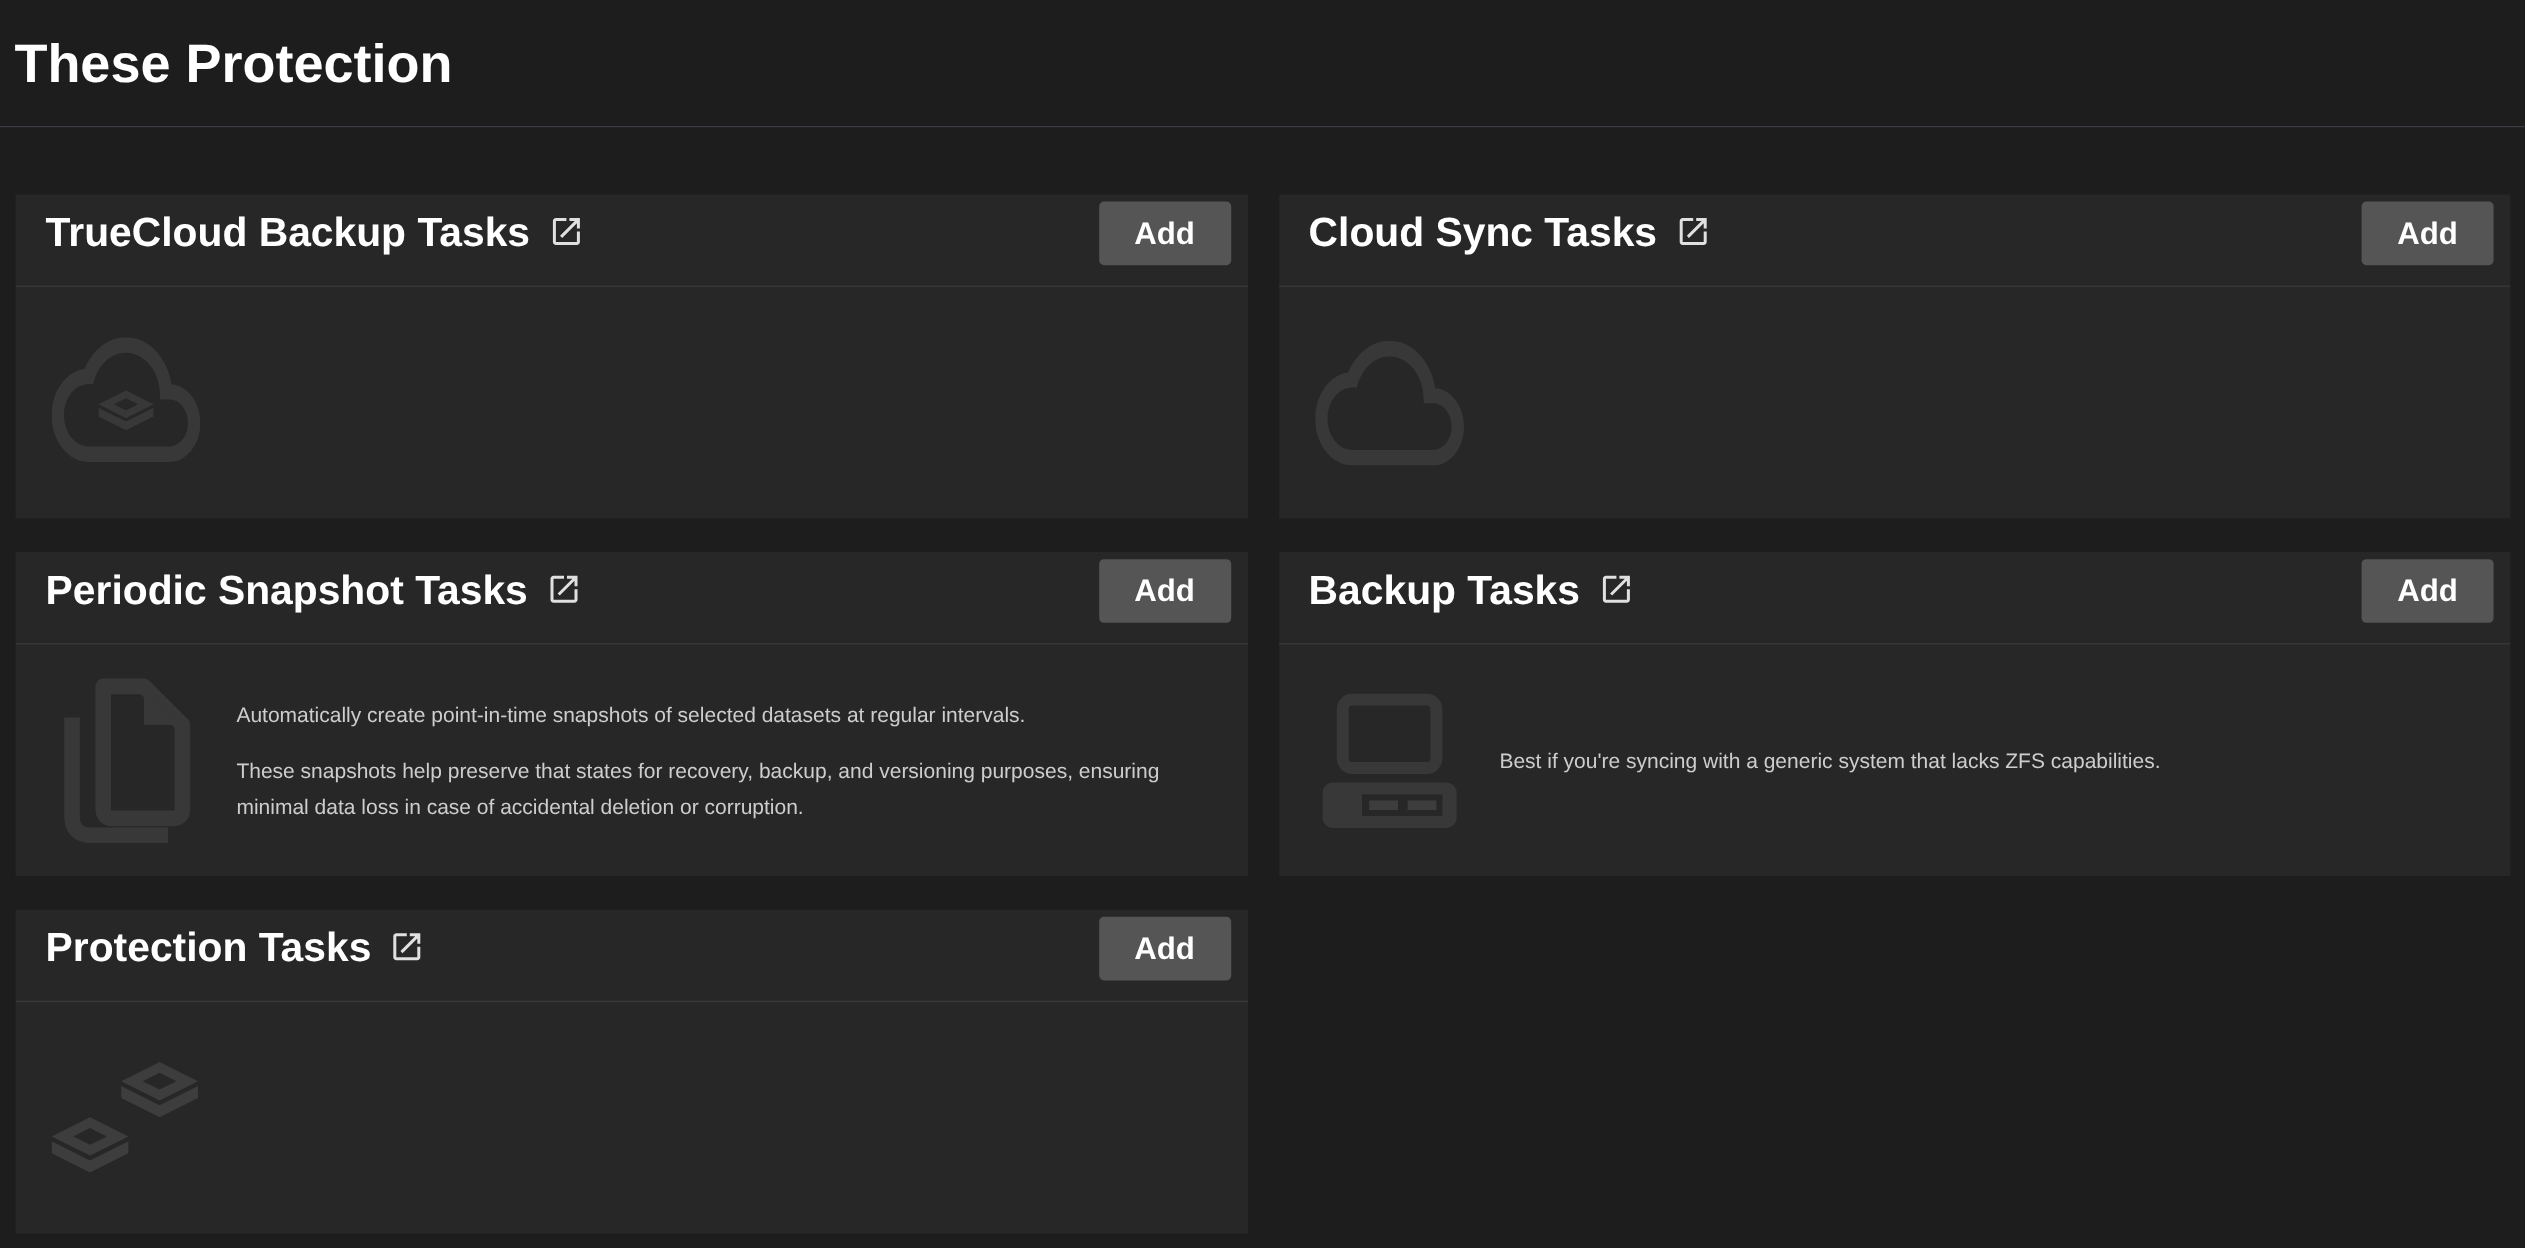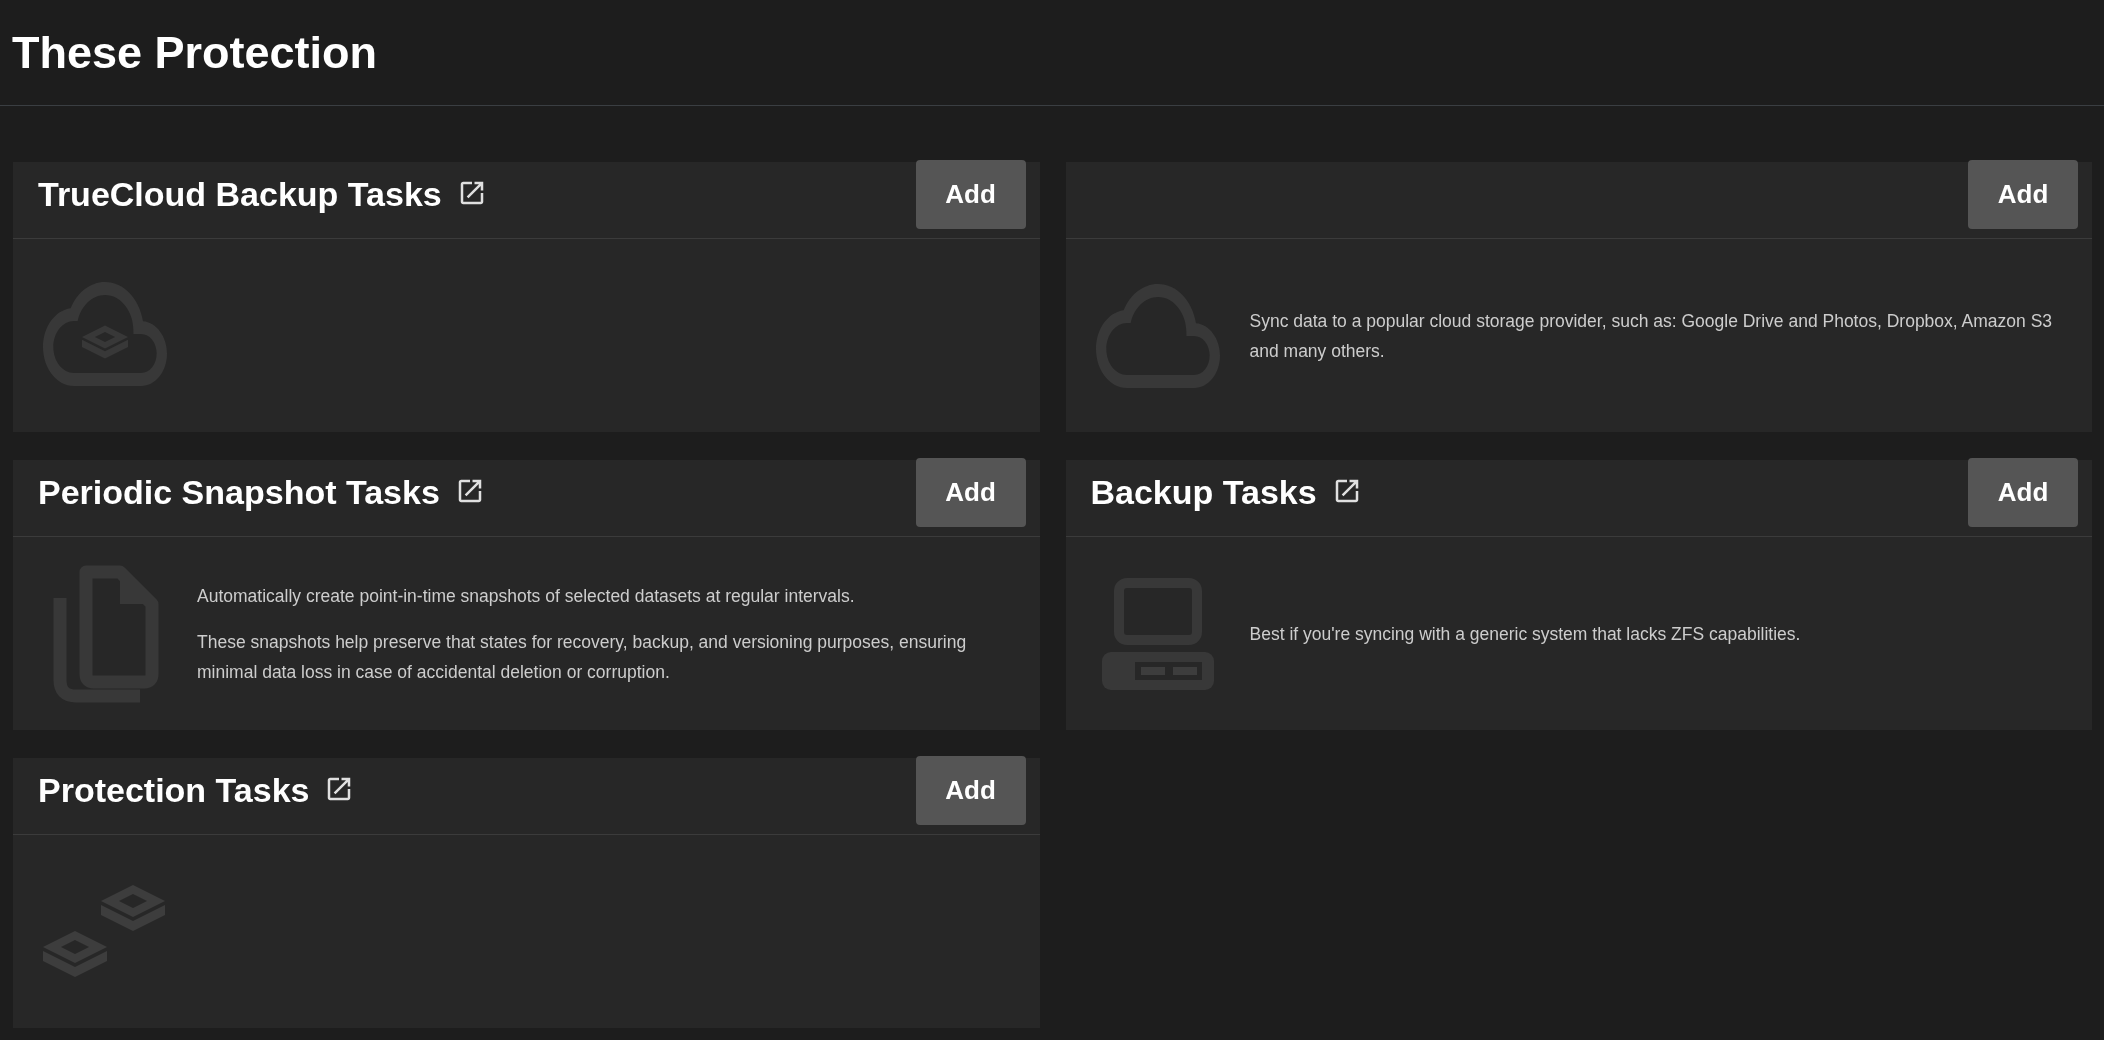--- a/index.html
+++ b/index.html
@@ -62,21 +62,21 @@
     margin: 0;
     line-height: 1;
   }
   .ext-icon {
     display: inline-flex;
     margin-top: -3px;
   }
   .add-button {
     margin-left: auto;
     width: 110px;
-    height: 69px;
+    height: 53px;
     background: #555555;
     color: #ffffff;
     border: none;
     border-radius: 4px;
     font-size: 26px;
     font-weight: 600;
     font-family: inherit;
     cursor: pointer;
   }
   .card-body {
@@ -149,30 +149,35 @@
             <svg class="overlay" width="46" height="34" viewBox="0 0 64 46" fill="#383838">
                 <use href="#isobox"></use>
               </svg>
           </span>
         </div>
       </div>
     </section>
 
     <section class="card">
       <header class="card-header">
+        <a class="card-title-link">
+          <h2 class="card-title">Cloud Sync Tasks</h2>
+          <span class="ext-icon">
+            <svg width="30" height="30" viewBox="0 0 24 24" fill="#e0e0e0">
+                <use href="#ext-link"></use>
+              </svg>
+          </span>
+        </a>
         <button class="add-button">Add</button>
       </header>
       <div class="card-body">
         <div class="icon-cell">
           <svg width="124" height="104" viewBox="0 4 24 16" preserveAspectRatio="none" fill="#383838">
               <use href="#cloud-outline"></use>
             </svg>
-        </div>
-        <div class="desc-cell">
-          <p>Sync data to a popular cloud storage provider, such as: Google Drive and Photos, Dropbox, Amazon S3 and many others.</p>
         </div>
       </div>
     </section>
 
     <section class="card">
       <header class="card-header">
         <a class="card-title-link">
           <h2 class="card-title">Periodic Snapshot Tasks</h2>
           <span class="ext-icon">
             <svg width="30" height="30" viewBox="0 0 24 24" fill="#e0e0e0">

